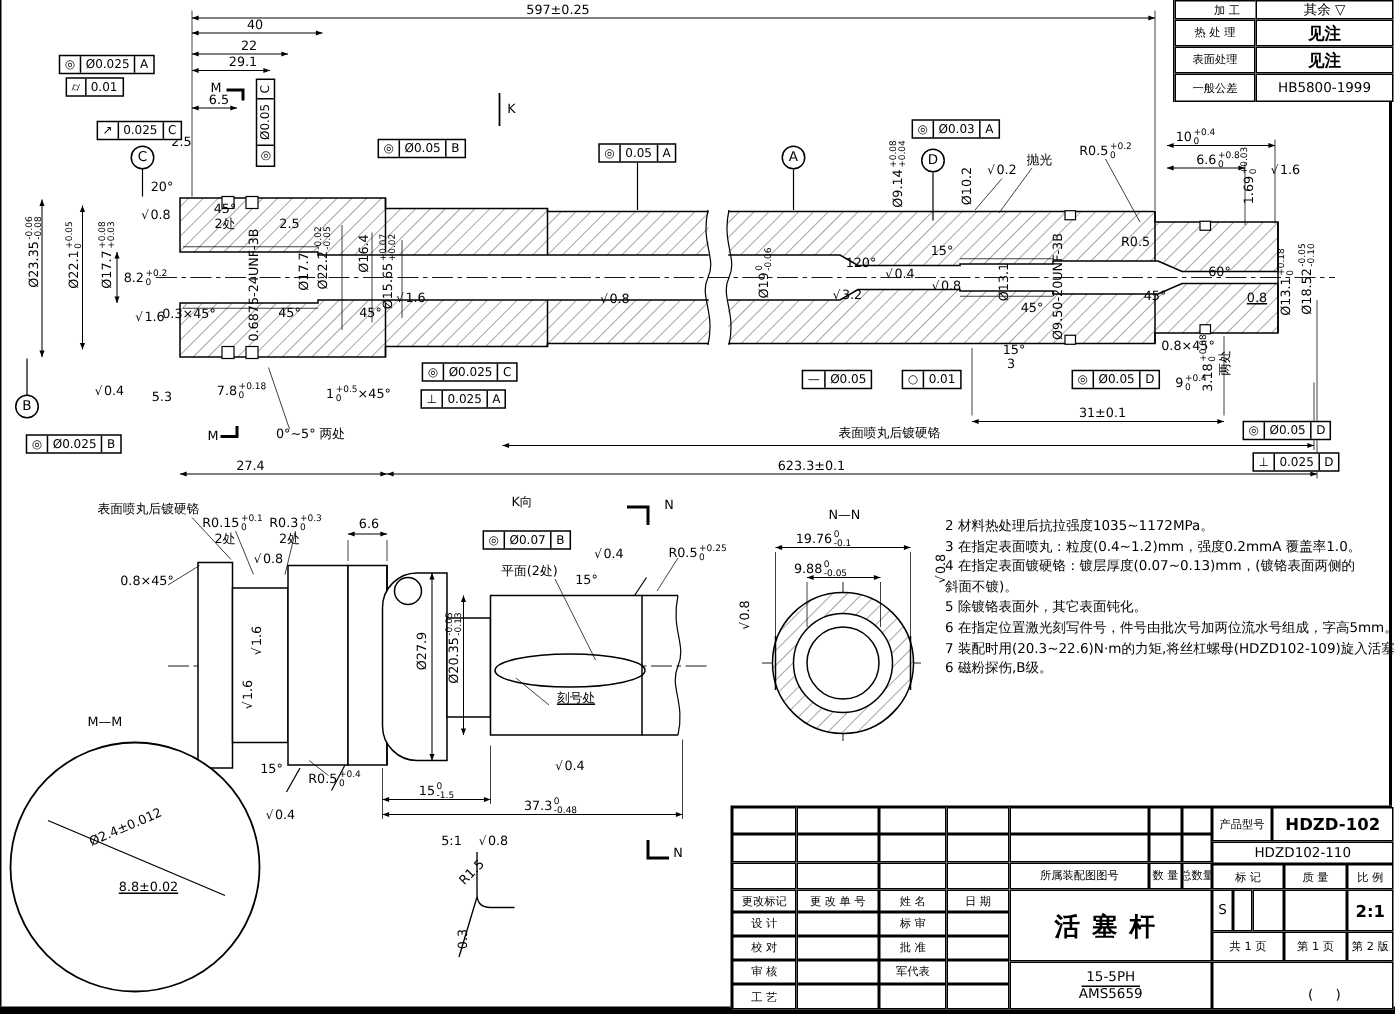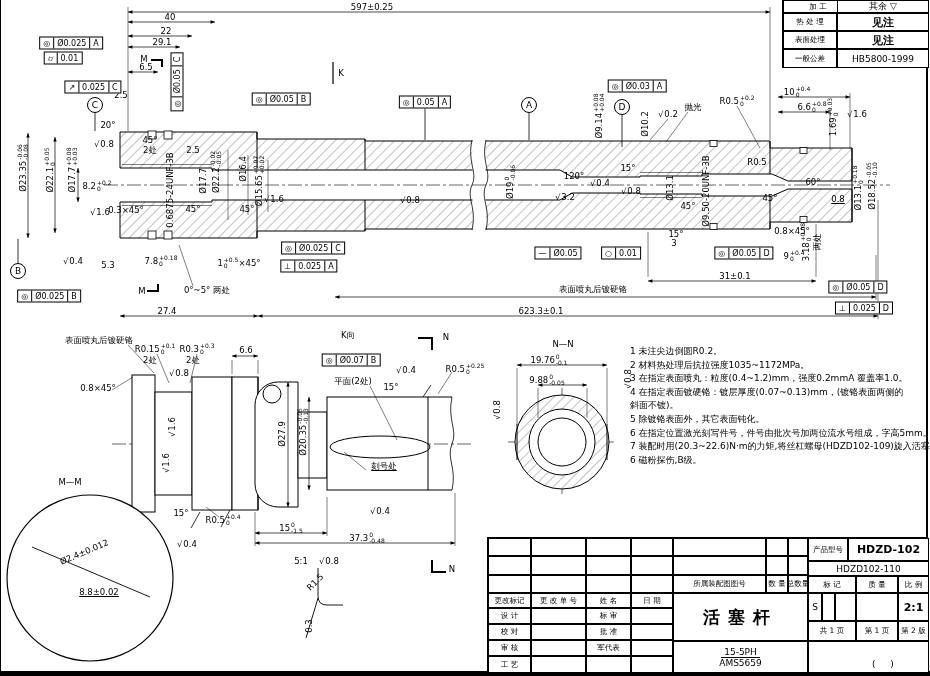--- a/index.html
+++ b/index.html
@@ -487,21 +487,20 @@
       <div class="tb" style="left: 54px; top: 0px; width: 92px; height: 13px;">其余 ▽</div>
       <div class="tb sm" style="left: 0px; top: 13px; width: 54px; height: 18px;">热 处 理</div>
       <div class="tb med" style="left: 54px; top: 13px; width: 92px; height: 18px;">见注</div>
       <div class="tb sm" style="left: 0px; top: 31px; width: 54px; height: 18px;">表面处理</div>
       <div class="tb med" style="left: 54px; top: 31px; width: 92px; height: 18px;">见注</div>
       <div class="tb sm" style="left: 0px; top: 49px; width: 54px; height: 19px;">一般公差</div>
       <div class="tb" style="left: 54px; top: 49px; width: 92px; height: 19px;">HB5800-1999</div>
     </div>
 
   <div id="notes">
-      <div class="note-line">1 未注尖边倒圆R0.2。</div>
       <div class="note-line">2 材料热处理后抗拉强度1035~1172MPa。</div>
       <div class="note-line">3 在指定表面喷丸：粒度(0.4~1.2)mm，强度0.2mmA 覆盖率1.0。</div>
       <div class="note-line">4 在指定表面镀硬铬：镀层厚度(0.07~0.13)mm，(镀铬表面两侧的</div>
       <div class="note-line">   斜面不镀)。</div>
       <div class="note-line">5 除镀铬表面外，其它表面钝化。</div>
       <div class="note-line">6 在指定位置激光刻写件号，件号由批次号加两位流水号组成，字高5mm。</div>
       <div class="note-line">7 装配时用(20.3~22.6)N·m的力矩,将丝杠螺母(HDZD102-109)旋入活塞杆到底,</div>
       <div class="note-line">6 磁粉探伤,B级。</div>
     </div>
 

